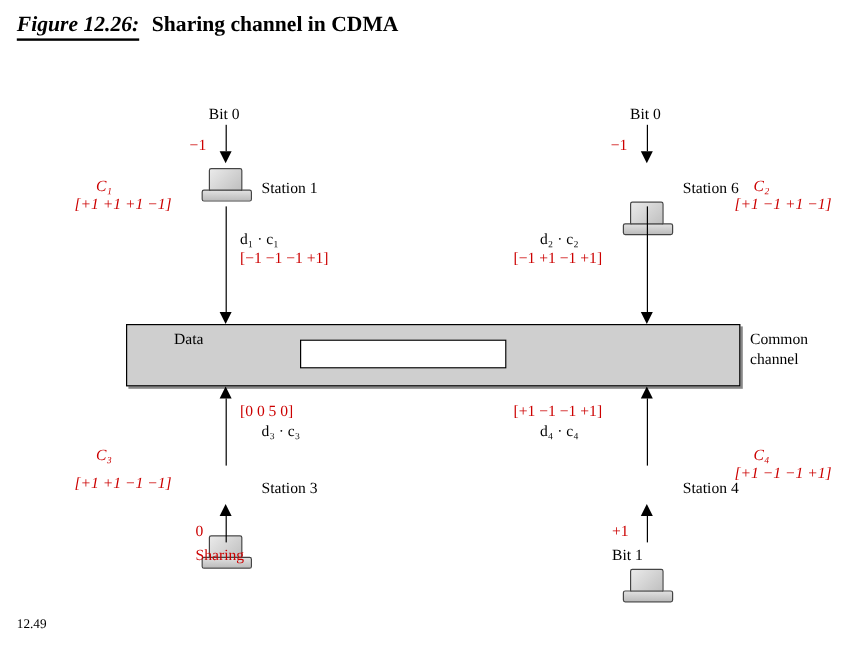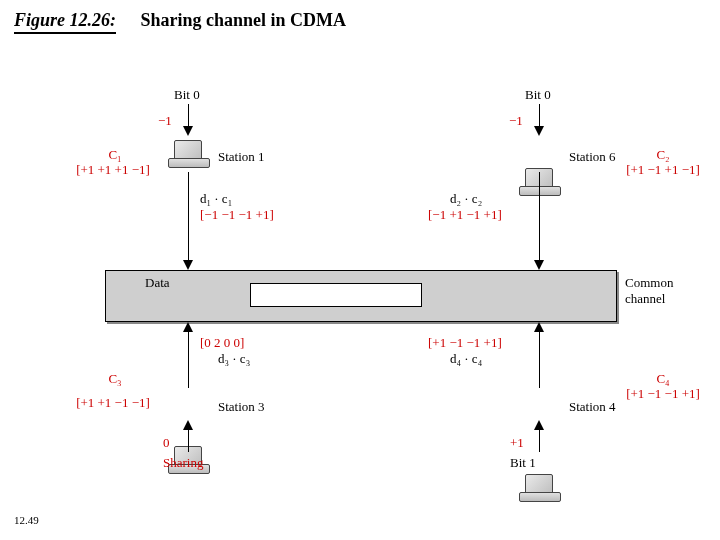--- a/index.html
+++ b/index.html
@@ -1,24 +1,24 @@
 <!DOCTYPE html>
 <html><head>
 <meta charset="utf-8">
 <style>
   html,body{margin:0;padding:0;width:720px;height:540px;background:#fff;font-family:"Times New Roman",serif;color:#000;}
   .stage{position:relative;width:720px;height:540px;}
   .abs{position:absolute;}
   .title-row{top:10px;left:14px;font-size:18px;}
-  .fig-no{font-weight:bold;font-style:italic;display:inline-block;border-bottom:2px solid #000;padding-bottom:1px;margin-right:20px;}
+  .fig-no{font-weight:bold;font-style:italic;display:inline-block;border-bottom:2px solid #000;padding-bottom:1px;margin-right:6px;}
   .fig-txt{font-weight:bold;}
   .page-no{left:14px;bottom:14px;font-size:11px;}
   .red{color:#c00;}
   .small{font-size:13px;line-height:1.05;text-align:center;}
-  .ctr{text-align:center;}
+  .ctr{text-align:left;font-style:italic;}
   .chan{left:105px;top:270px;width:510px;height:50px;background:#cfcfcf;border:1px solid #000;box-shadow:2px 2px 0 #888;}
   .databox{left:250px;top:283px;width:170px;height:22px;background:#fff;border:1px solid #000;}
   .arrow-down{width:0;height:0;border-left:5px solid transparent;border-right:5px solid transparent;border-top:10px solid #000;}
   .arrow-up{width:0;height:0;border-left:5px solid transparent;border-right:5px solid transparent;border-bottom:10px solid #000;}
   .vline{width:1px;background:#000;}
   
   .laptop{width:40px;height:28px;position:relative;}
   .lap-screen{position:absolute;top:0;left:6px;width:26px;height:18px;border:1px solid #444;border-radius:2px;background:linear-gradient(135deg,#eaeaea,#bfbfbf);}
   .lap-base{position:absolute;bottom:0;left:0;width:40px;height:8px;border:1px solid #444;border-radius:2px;background:linear-gradient(#e0e0e0,#bcbcbc);}
 </style>
@@ -67,21 +67,21 @@
 <div class="abs small" style="left:569px;top:150px">Station 6</div>
 <div class="abs small red ctr" style="left:628px;top:148px;width:70px">C₂</div>
 <div class="abs small red ctr" style="left:612px;top:163px;width:102px">[+1 −1  +1  −1]</div>
 <div class="abs vline" style="left:539px;top:172px;height:88px"></div>
 <div class="abs arrow-down" style="left:534px;top:260px"></div>
 <div class="abs small" style="left:450px;top:192px">d₂ · c₂</div>
 <div class="abs small red" style="left:428px;top:208px">[−1 +1  −1  +1]</div>
 
 <div class="abs arrow-up" style="left:183px;top:322px"></div>
 <div class="abs vline" style="left:188px;top:332px;height:56px"></div>
-<div class="abs small red" style="left:200px;top:336px">[0   2    0    0]</div>
+<div class="abs small red" style="left:200px;top:336px">[0   0    5    0]</div>
 <div class="abs small" style="left:218px;top:352px">d₃ · c₃</div>
 <div class="abs laptop" style="left:168px;top:390px">
       <div class="lap-screen"></div>
       <div class="lap-base"></div>
     </div>
 <div class="abs small" style="left:218px;top:400px">Station 3</div>
 <div class="abs small red ctr" style="left:80px;top:372px;width:70px">C₃</div>
 <div class="abs small red ctr" style="left:62px;top:396px;width:102px">[+1 +1  −1  −1]</div>
 <div class="abs arrow-up" style="left:183px;top:420px"></div>
 <div class="abs vline" style="left:188px;top:430px;height:22px"></div>

